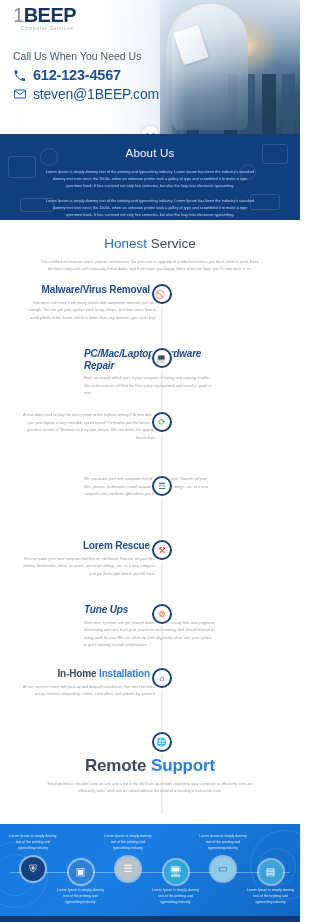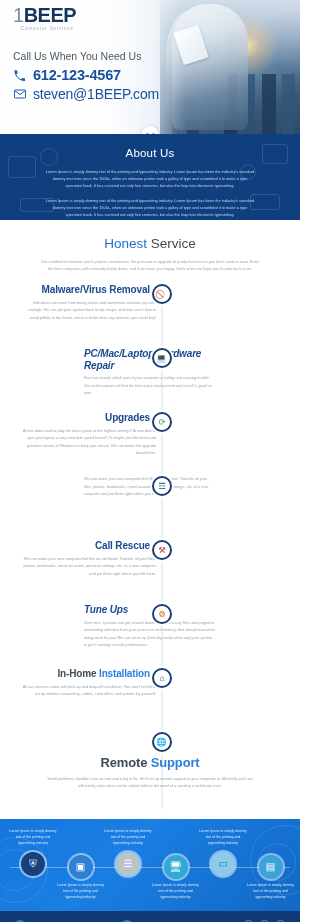--- a/index.html
+++ b/index.html
@@ -134,21 +134,21 @@
   }
   .tl-h .lt { color:#3f4b55; font-weight:700; }
   .tl-h .ac { color:#2d7fe0; font-weight:700; }
   .tl-p { font-size:3.85px; line-height:1.95; color:#98a1a9; }
   .tl-left .tl-h { padding-right:6px; }
   .tl-right .tl-h { padding-left:4px; }
   .tl-right .tl-p { padding-left:4px; }
 
   
   .tl-center { text-align:center; padding-top:24px; }
-  .tl-center .tl-h { font-size:13px; margin-bottom:5px; }
+  .tl-center .tl-h { font-size:17px; margin-bottom:5px; }
   .tl-center .tl-p { max-width:214px; margin:0 auto; }
 
   
   .why {
     position:relative; height:92px; overflow:hidden;
     background:linear-gradient(135deg,#1477dd 0%,#1a7ee3 40%,#1268c4 100%);
     padding-top:9px;
   }
   .why-bg { position:absolute; inset:0; opacity:.2; }
   .why-bg span {
@@ -287,38 +287,37 @@
             <div class="tl-side tl-right">
               <div class="tl-h">PC/Mac/Laptop Hardware Repair</div>
               <div class="tl-p">Find out exactly which part of your computer is failing and causing trouble. Our professionals will find the best value replacement and install it, good as new.</div>
             </div>
           </div>
           <div class="tl-item">
             <div class="tl-node">
               <span class="gl" style="color: rgb(63, 158, 77);">⟳</span>
             </div>
             <div class="tl-side tl-left">
-              <div class="tl-h">Upgrades</div>
               <div class="tl-p">A new video card to play the latest game at the highest settings? A new disk to give your laptop a very noticable speed boost? Or maybe just the latest and greatest version of Windows to keep you secure. We can make the upgrade hassle-free.</div>
             </div>
           </div>
           <div class="tl-item">
             <div class="tl-node">
               <span class="gl" style="color: rgb(26, 74, 143);">☲</span>
             </div>
             <div class="tl-side tl-right">
               <div class="tl-p">We can make your new computer feel like an old friend. Transfer all your files, photos, bookmarks, email accounts, personal settings, etc. to a new computer and put them right where you left them.</div>
             </div>
           </div>
           <div class="tl-item">
             <div class="tl-node">
               <span class="gl" style="color: rgb(204, 58, 51);">⚒</span>
             </div>
             <div class="tl-side tl-left">
-              <div class="tl-h">Call Rescue</div>
+              <div class="tl-h">Lorem Rescue</div>
               <div class="tl-p">We can make your new computer feel like an old friend. Transfer all your files, photos, bookmarks, email accounts, personal settings, etc. to a new computer and put them right where you left them.</div>
             </div>
           </div>
           <div class="tl-item">
             <div class="tl-node">
               <span class="gl" style="color: rgb(224, 106, 40);">⚙</span>
             </div>
             <div class="tl-side tl-right">
               <div class="tl-h">Tune Ups</div>
               <div class="tl-p">Over time, systems can get slowed down by unnecessary files and programs demanding attention from your processor and memory that should instead be doing work for you! We can clean up (and physically clean out) your system to get it running at peak performance.</div>

